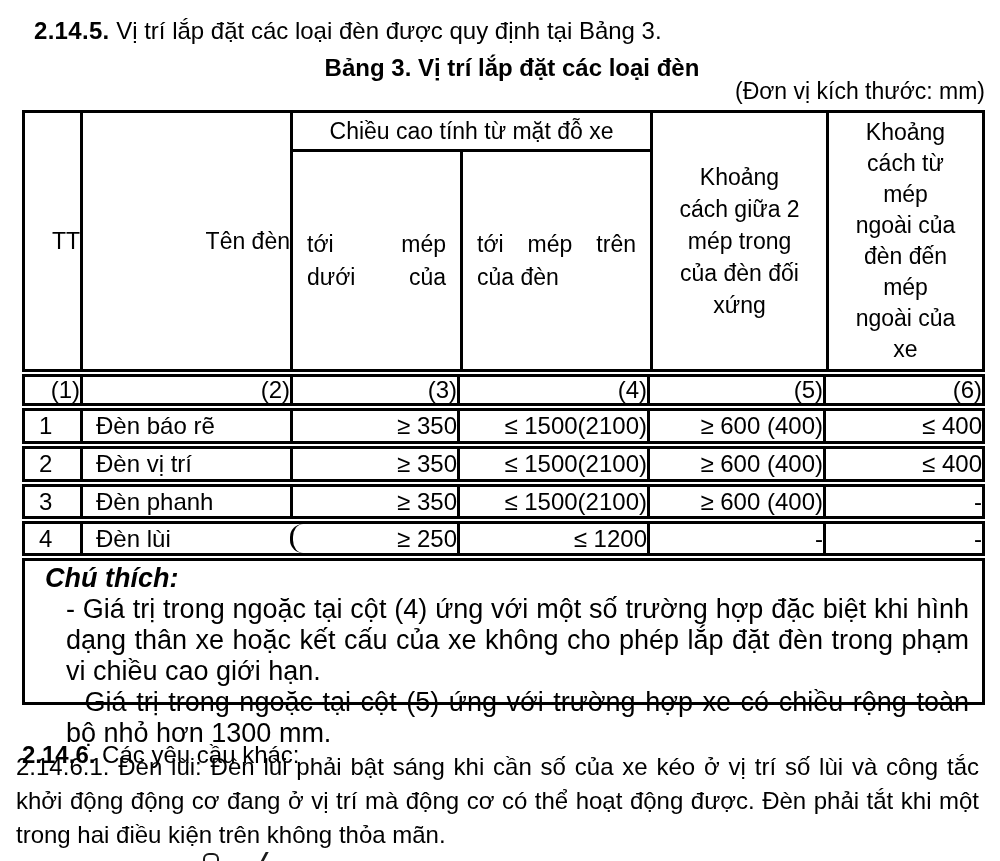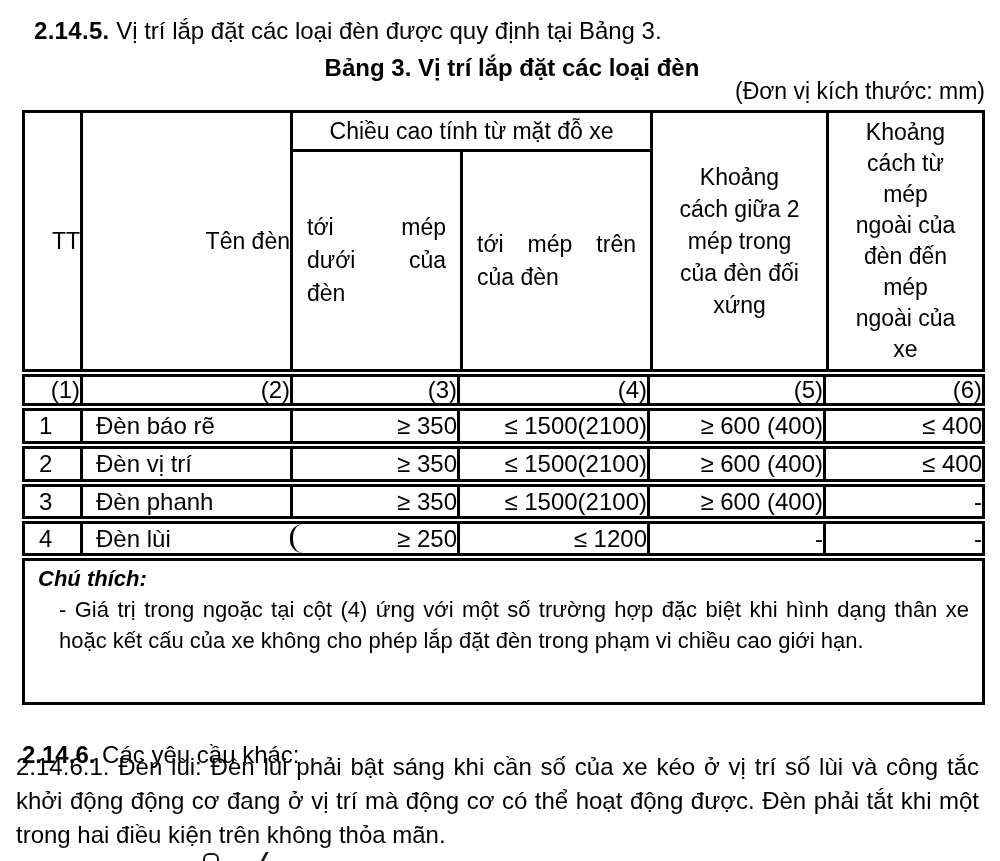--- a/index.html
+++ b/index.html
@@ -35,21 +35,21 @@
 
   .numrow{height:32px;}
   .numrow .cell{font-size:24px;}
   .drow{height:36px;}
   .drow.short{height:35px;}
   .drow .cell{font-size:24px;}
   .drow .tt-cell{justify-content:flex-start;padding-left:14px;}
   .drow .name-cell{justify-content:flex-start;padding-left:13px;}
 
   .notes-row{height:147px;display:block;}
-  .notes-inner{padding:2px 13px 0 13px;font-size:22px;line-height:31px;}
+  .notes-inner{padding:2px 13px 0 13px;font-size:27px;line-height:31px;margin-left:7px;}
   .notes-title{font-weight:bold;font-style:italic;}
   .note-item{margin:0;padding-left:21px;text-align:justify;}
 
   .p-2146{position:absolute;top:740px;left:22px;width:963px;font-size:24px;line-height:30px;margin:0;}
   .p-21461{position:absolute;top:750px;left:16px;width:963px;font-size:24px;line-height:34px;margin:0;text-align:justify;}
 
   .clip-frags{position:absolute;top:851px;left:0;width:1000px;height:10px;overflow:hidden;}
   .frag-a{position:absolute;left:203px;top:2px;width:12px;height:10px;border:2.5px solid #1a1a1a;border-bottom:none;border-radius:6px 6px 0 0;}
   .frag-b{position:absolute;left:257px;top:1px;width:6px;height:10px;border-right:3px solid #1a1a1a;transform:skewX(-28deg);}
 </style>
@@ -75,21 +75,20 @@
           <div class="sub3">
             <div class="jblock">
               <div class="jline">
                   <span>tới</span>
                   <span>mép</span>
                 </div>
               <div class="jline">
                   <span>dưới</span>
                   <span>của</span>
                 </div>
-              <div class="lline">đèn</div>
             </div>
           </div>
           <div class="sub4">
             <div class="jblock">
               <div class="jline">
                   <span>tới</span>
                   <span>mép</span>
                   <span>trên</span>
                 </div>
               <div class="lline">của đèn</div>
@@ -162,20 +161,21 @@
       <div class="cell bl" style="width:167px;flex:none;border-radius:13px;">≥ 250</div>
       <div class="cell bl" style="width:190px;flex:none;">≤ 1200</div>
       <div class="cell c5">-</div>
       <div class="cell c6">-</div>
     </div>
 
     <div class="trow notes-row">
       <div class="notes-inner">
         <div class="notes-title">Chú thích:</div>
         <p class="note-item">- Giá trị trong ngoặc tại cột (4) ứng với một số trường hợp đặc biệt khi hình dạng thân xe hoặc kết cấu của xe không cho phép lắp đặt đèn trong phạm vi chiều cao giới hạn.</p>
+        <p class="note-item">- Giá trị trong ngoặc tại cột (5) ứng với trường hợp xe có chiều rộng toàn bộ nhỏ hơn 1300 mm.</p>
       </div>
     </div>
 
   </div>
 
   <p class="p-2146"><b>2.14.6.</b><span> Các yêu cầu khác:</span></p>
 
   <p class="p-21461">2.14.6.1. Đèn lùi: Đèn lùi phải bật sáng khi cần số của xe kéo ở vị trí số lùi và công tắc khởi động động cơ đang ở vị trí mà động cơ có thể hoạt động được. Đèn phải tắt khi một trong hai điều kiện trên không thỏa mãn.</p>
 
   <div class="clip-frags">

